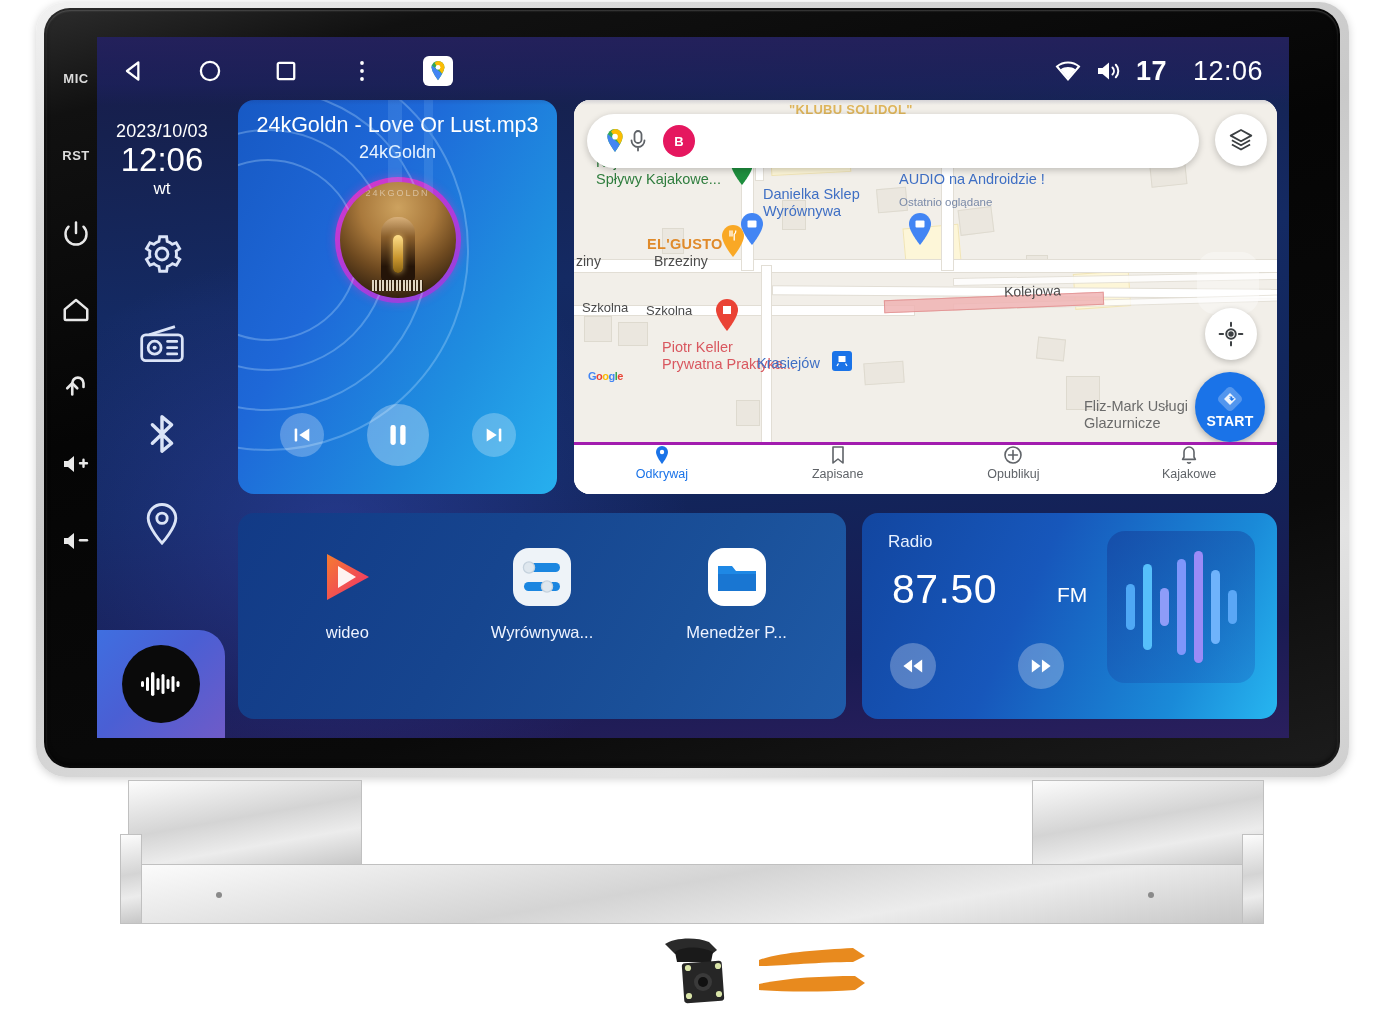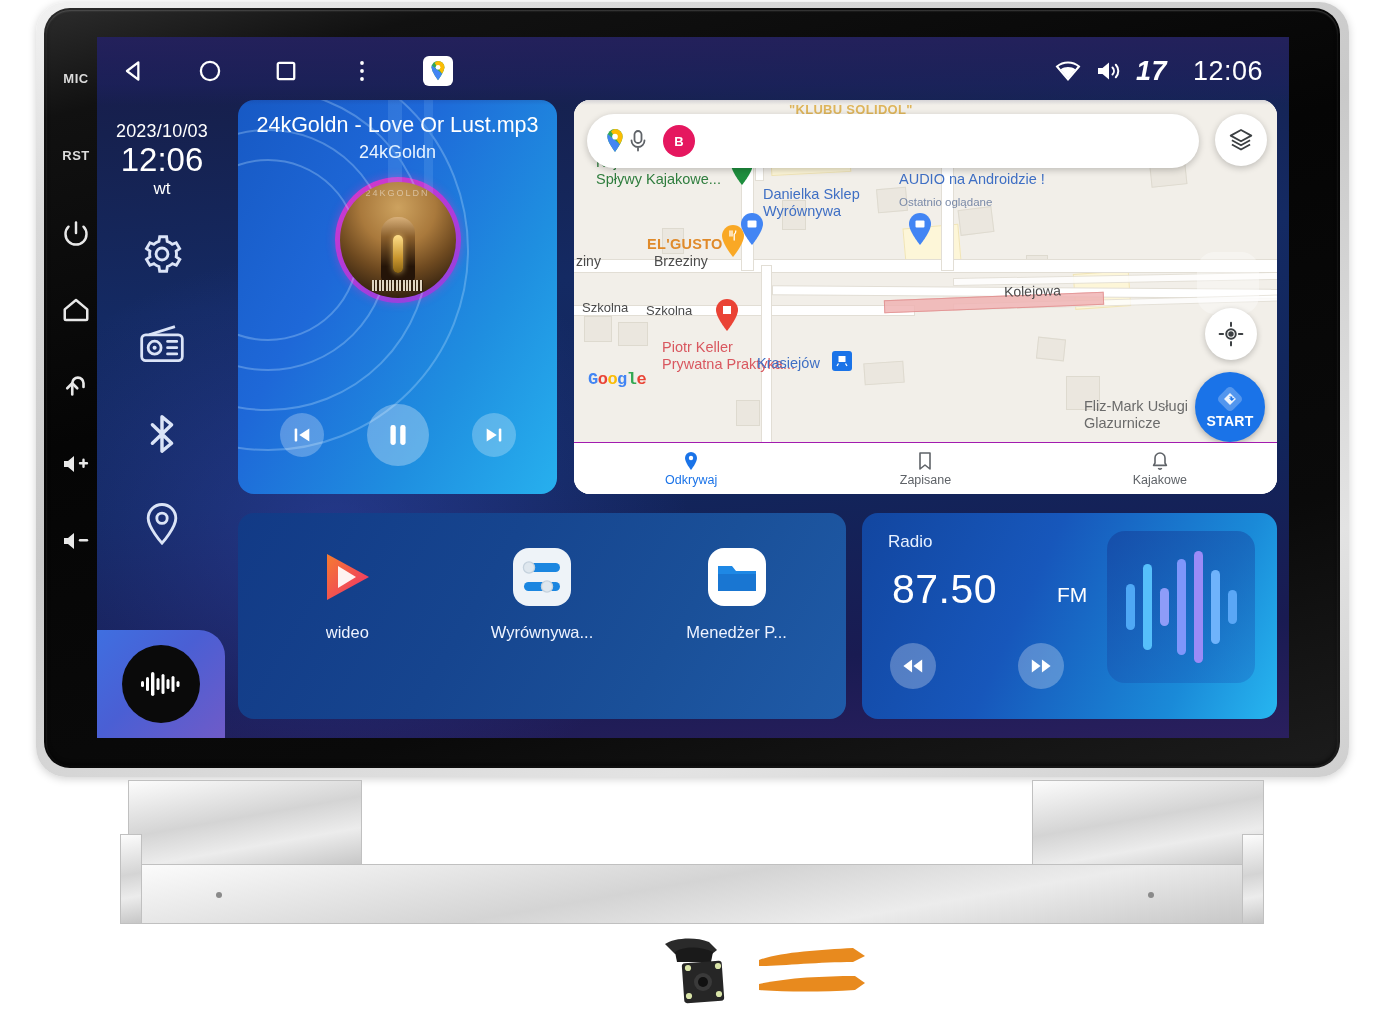--- a/index.html
+++ b/index.html
@@ -55,21 +55,21 @@
   
   .statusbar {
     position:absolute; left:0; top:0; width:1192px; height:68px;
     display:flex; align-items:center; padding:0 26px 0 22px;
     background: linear-gradient(180deg, rgba(36,33,92,.95) 0%, rgba(30,34,96,.55) 70%, rgba(25,35,95,0) 100%);
     z-index: 40;
   }
   .sb-left { display:flex; align-items:center; gap:46px; }
   .sb-icon { width:30px; height:30px; display:flex; align-items:center; justify-content:center; color:#fff; }
   .sb-right { margin-left:auto; display:flex; align-items:center; gap:13px; color:#fff; }
-  .sb-vol-num { font-size:27px; font-weight:600; letter-spacing:.5px;font-style:italic; }
+  .sb-vol-num { font-size:27px; font-weight:600; letter-spacing:.5px; }
   .sb-clock { font-size:27px; font-weight:400; margin-left:13px; letter-spacing:.5px; }
   .gmaps-mini {
     width:30px;height:30px;border-radius:6px;background:#fff;
     display:flex;align-items:center;justify-content:center;
   }
 
   
   .rail {
     position:absolute; left:0; top:68px; width:130px; height:633px; z-index:30;
     display:flex; flex-direction:column; align-items:center;
@@ -168,21 +168,21 @@
   .poi-orange{ color:#e08a2a; font-weight:600; letter-spacing:.3px; }
   .poi-red{ color:#d9575f; }
   .poi-sub{ font-size:11.5px; color:#7a8aa8; }
   .pin{ position:absolute; width:26px;height:34px; }
   .bldg{ position:absolute; background:#ebe7df; border:1px solid #dedacf; }
   .bldg-y{ position:absolute; background:#fdf6d8; border:1px solid #f0e4b8; }
   .rail-line{
     position:absolute; background:#f0b4b4; border:1px solid #e08888;
     transform: rotate(-2.2deg); opacity:.85;
   }
-  .gmark{ position:absolute; font-size:17px; font-weight:600; letter-spacing:-.5px;font-family:Liberation Mono, monospace; }
+  .gmark{ position:absolute; font-size:11px; font-weight:600; letter-spacing:-.5px; }
 
   .map-search{
     position:absolute; left:13px; top:14px; width:612px; height:54px;
     background:#fff; border-radius:27px; display:flex; align-items:center;
     padding:0 10px 0 16px; box-shadow:0 2px 7px rgba(0,0,0,.22); z-index:12;
   }
   .ms-ph{ flex:1; margin-left:14px; font-size:20px; color:#5f6368; }
   .ms-avatar{
     width:32px;height:32px;border-radius:50%;background:#e5175f;color:#fff;
     display:flex;align-items:center;justify-content:center;font-size:13px;font-weight:600;
@@ -203,21 +203,21 @@
   }
   .map-start{
     position:absolute; right:12px; bottom:52px; width:70px;height:70px;border-radius:50%;
     background:#1a73e8; color:#fff; display:flex;flex-direction:column;
     align-items:center;justify-content:center; z-index:12;
     box-shadow:0 2px 7px rgba(0,0,0,.3);
   }
   .map-start .lbl{ font-size:14px; font-weight:700; margin-top:1px; letter-spacing:.3px; }
   .map-bottomnav{
     position:absolute; left:0; bottom:0; width:100%; height:52px; background:#fff;
-    display:flex; align-items:center; z-index:12; border-top:1px solid #a21caf;
+    display:flex; align-items:flex-start; z-index:12; border-top:3px solid #a21caf;
   }
   .mbn-item{ flex:1; display:flex; flex-direction:column; align-items:center; gap:2px; color:#5f6368; }
   .mbn-item.active{ color:#1a73e8; }
   .mbn-label{ font-size:12.5px; }
 
   
   .apps-card{
     left:141px; top:476px; width:608px; height:206px;
     background: linear-gradient(120deg,#123a86 0%,#16458f 40%,#1a5099 70%,#1f5ba8 100%);
   }
@@ -619,20 +619,27 @@
           </svg>
           <span class="mbn-label">Odkrywaj</span>
         </div>
         <div class="mbn-item">
           <svg width="18" height="20" viewBox="0 0 18 20" fill="none" stroke="#5f6368" stroke-width="1.6" stroke-linejoin="round">
             <path d="M4 2h10v16l-5-4-5 4z"></path>
           </svg>
           <span class="mbn-label">Zapisane</span>
         </div>
         <div class="mbn-item">
+          <svg width="20" height="20" viewBox="0 0 20 20" fill="none" stroke="#5f6368" stroke-width="1.6">
+            <circle cx="10" cy="10" r="8"></circle>
+              <path d="M10 5.6v8.8M5.6 10h8.8" stroke-linecap="round"></path>
+          </svg>
+          <span class="mbn-label">Opublikuj</span>
+        </div>
+        <div class="mbn-item">
           <svg width="18" height="20" viewBox="0 0 18 20" fill="none" stroke="#5f6368" stroke-width="1.6" stroke-linejoin="round">
             <path d="M9 2a5 5 0 0 1 5 5v5l1.4 2.4H2.6L4 12V7a5 5 0 0 1 5-5z"></path>
               <path d="M7.4 17a1.7 1.7 0 0 0 3.2 0"></path>
           </svg>
           <span class="mbn-label">Kajakowe</span>
         </div>
       </div>
     </div>
 
     <div class="card apps-card">

